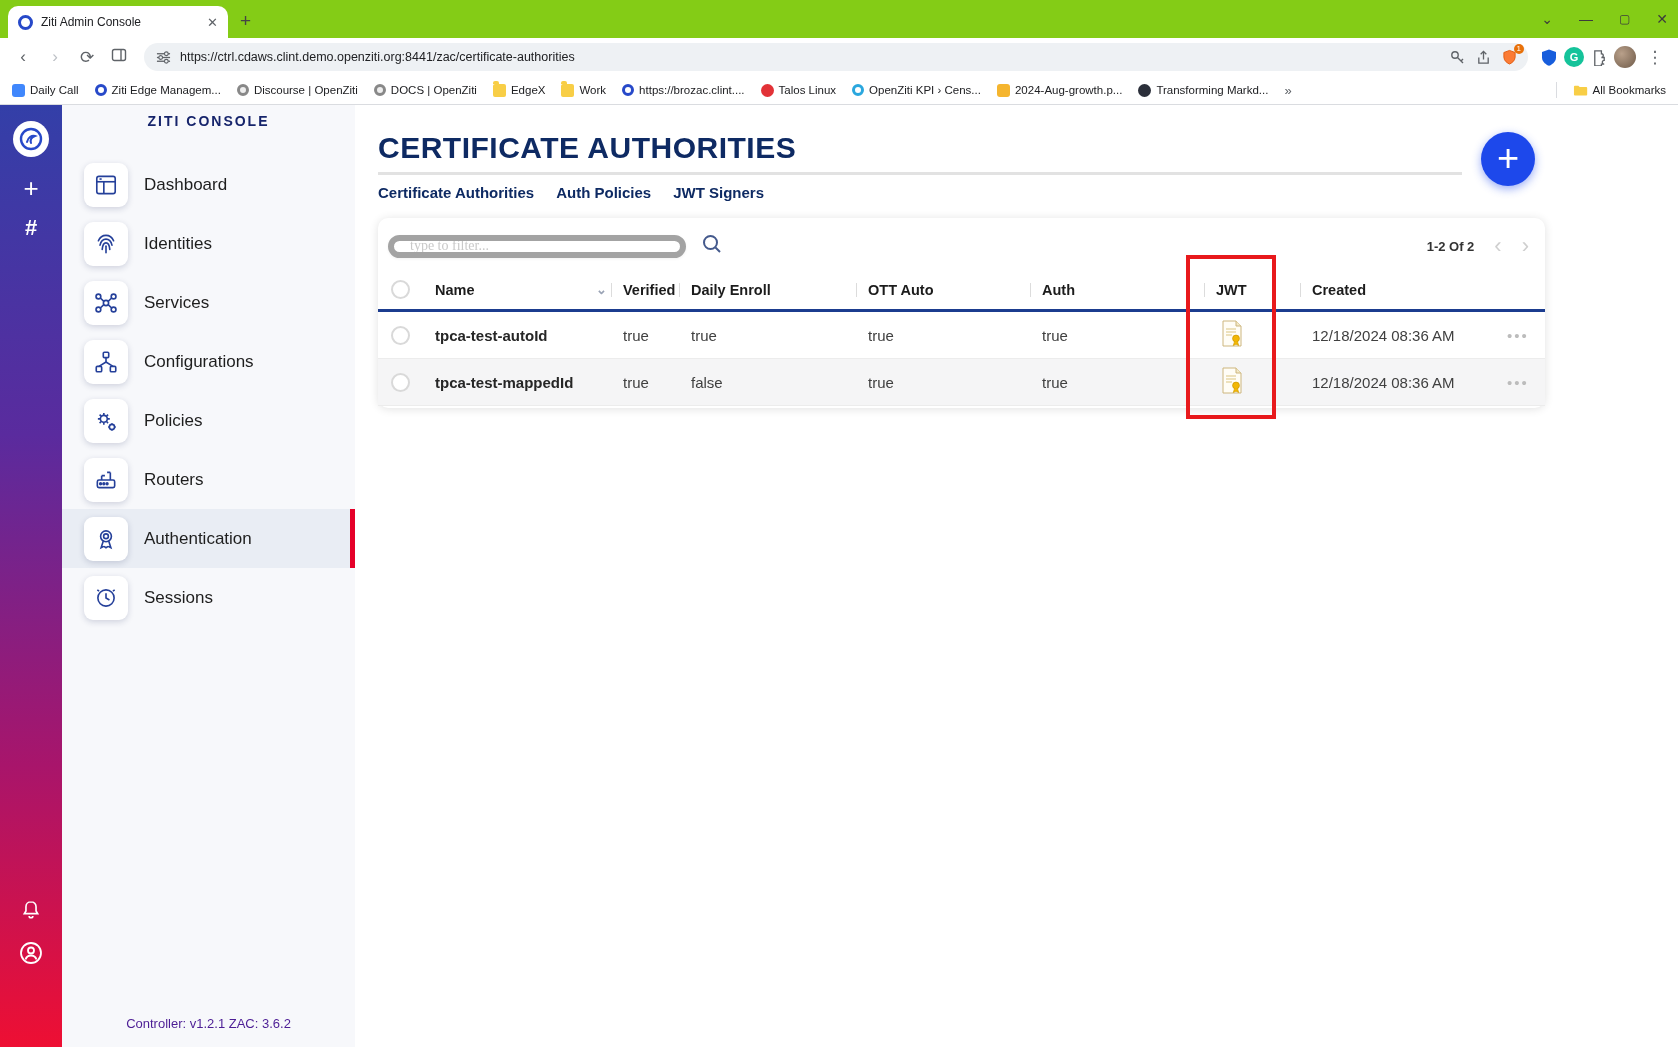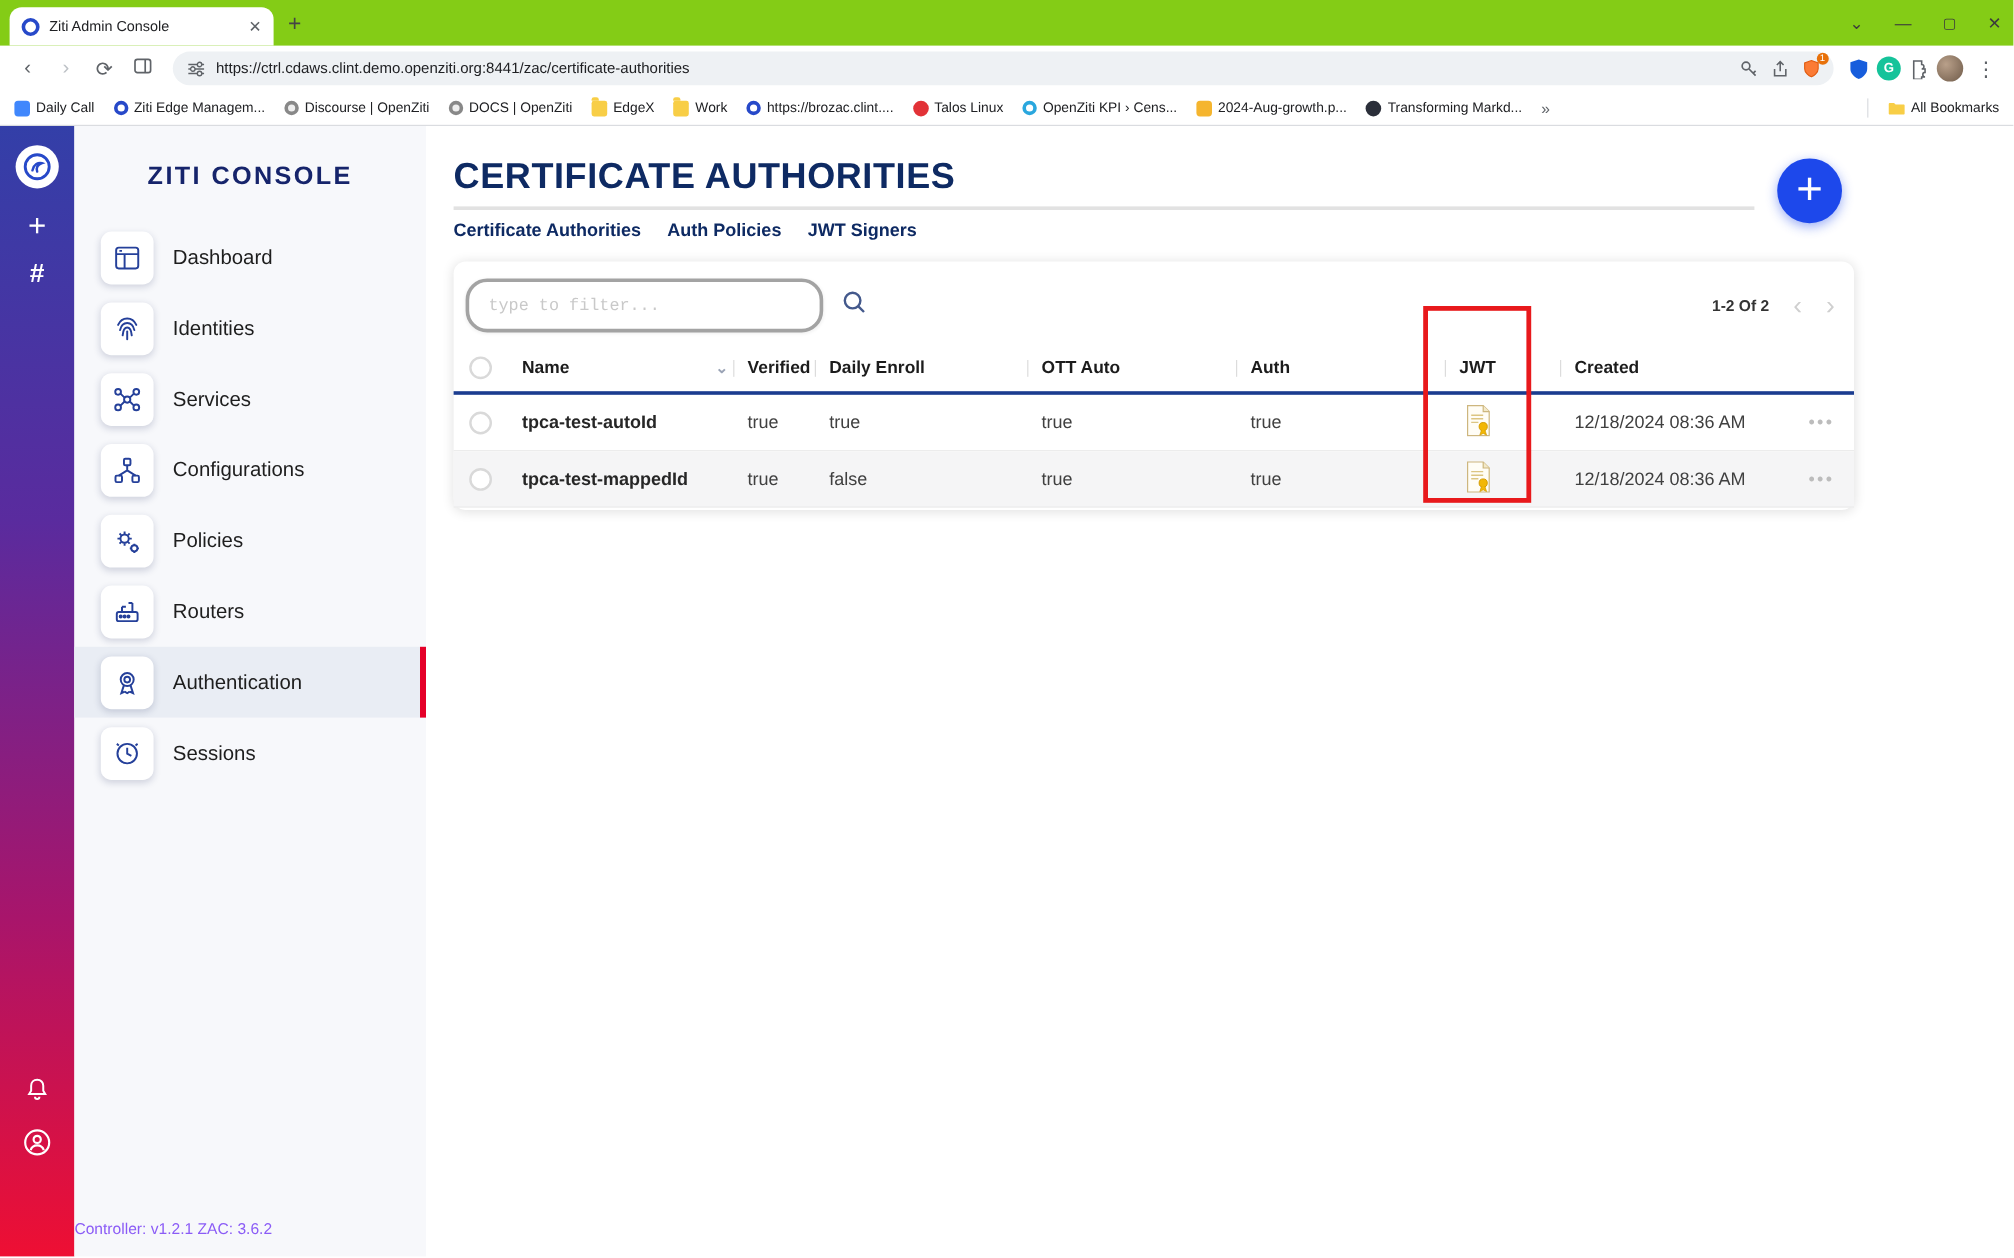--- a/index.html
+++ b/index.html
@@ -48,39 +48,39 @@
   
   .app { display:flex; height:942px; }
 
   .rail { width:62px; background:linear-gradient(180deg,#333fa8 0%, #5a2b9e 35%, #a8156b 70%, #ee0f33 100%); display:flex; flex-direction:column; align-items:center; padding:16px 0 78px 0; }
   .rail-logo { width:36px; height:36px; border-radius:50%; background:#fff; display:flex; align-items:center; justify-content:center; margin-bottom:18px; }
   .rail-glyph { color:#fff; font-size:26px; font-weight:300; line-height:1; margin-bottom:16px; }
   .rail-hash { font-size:22px; font-weight:700; }
   .rail-bottom { margin-top:auto; display:flex; flex-direction:column; align-items:center; gap:16px; }
 
   .sidebar { width:293px; background:#f7f8fb; display:flex; flex-direction:column; position:relative; }
-  .brand { text-align:center; margin-top:30px; font-size:21px; font-weight:800; letter-spacing:2px; color:#16246b; }
+  .brand { text-align:center; margin-top:8px; font-size:14px; font-weight:800; letter-spacing:2px; color:#16246b; }
   .nav { margin-top:26px; }
   .nav-item { height:59px; display:flex; align-items:center; gap:16px; padding-left:22px; cursor:pointer; }
   .nav-item.active { background:#e9edf4; border-right:5px solid #e50029; }
   .nav-icbox { width:44px; height:44px; background:#fff; border-radius:9px; box-shadow:0 2px 6px rgba(30,40,90,.18); display:flex; align-items:center; justify-content:center; flex:none; }
   .nav-label { font-size:17px; color:#1e1e1e; }
-  .sb-footer { position:absolute; bottom:16px; width:100%; font-size:13px; color:#8b5cf6; }
+  .sb-footer { position:absolute; bottom:16px; width:100%; text-align:center; font-size:13px; color:#4c1d95; }
 
   .main { flex:1; background:#fff; position:relative; padding:26px 0 12px 23px; }
   .page-title { font-size:30px; font-weight:800; letter-spacing:.5px; color:#0e2a63; }
   .title-wrap { width:1084px; border-bottom:3px solid #e2e2e2; padding-bottom:7px; }
   .tabs { display:flex; gap:22px; margin-top:9px; }
   .tabbtn { font-size:15px; font-weight:700; color:#0e2a63; cursor:pointer; }
   .fab { position:absolute; top:27px; left:1126px; width:54px; height:54px; border-radius:50%; background:#1d48eb; box-shadow:0 3px 10px rgba(29,72,235,.45); display:flex; align-items:center; justify-content:center; cursor:pointer; }
   .fab span { color:#fff; font-size:38px; font-weight:300; line-height:1; margin-top:-3px; }
 
   .panel { margin-top:17px; width:1167px; background:#fff; border-radius:10px; box-shadow:0 1px 10px rgba(0,0,0,.12); padding-bottom:2px; }
   .filter-row { display:flex; align-items:center; padding:14px 16px 10px 10px; }
-  .filter-input { width:298px; height:45px; border:3px solid #a3a3a3; border-radius:18px; padding:0 16px; font-size:14px; color:#333; outline:none; box-shadow:0 1px 3px rgba(0,0,0,.06); font-family:Liberation Mono, monospace; }
+  .filter-input { width:298px; height:23px; border:6px solid #a3a3a3; border-radius:18px; padding:0 16px; font-size:14px; color:#333; outline:none; box-shadow:0 1px 3px rgba(0,0,0,.06); font-family:Liberation Serif, serif; }
   .filter-input::placeholder { color:#c9c9c9; }
   .search-ic { margin-left:14px; }
   .pagination { margin-left:auto; display:flex; align-items:center; gap:20px; }
   .page-count { font-size:13px; font-weight:700; color:#333; }
   .pg-arrow { color:#cfcfcf; font-size:22px; line-height:1; }
 
   .trow { display:grid; grid-template-columns:45px 188px 68px 177px 174px 174px 96px 1fr 40px; align-items:center; }
   .thead { height:42px; border-bottom:3px solid #1b3c8f; }
   .th { font-size:14.5px; font-weight:700; color:#1c1c1c; padding-left:12px; position:relative;gap:23px; }
   .th.div::before { content:""; position:absolute; left:0; top:50%; transform:translateY(-50%); width:1px; height:14px; background:#dcdcdc; }

